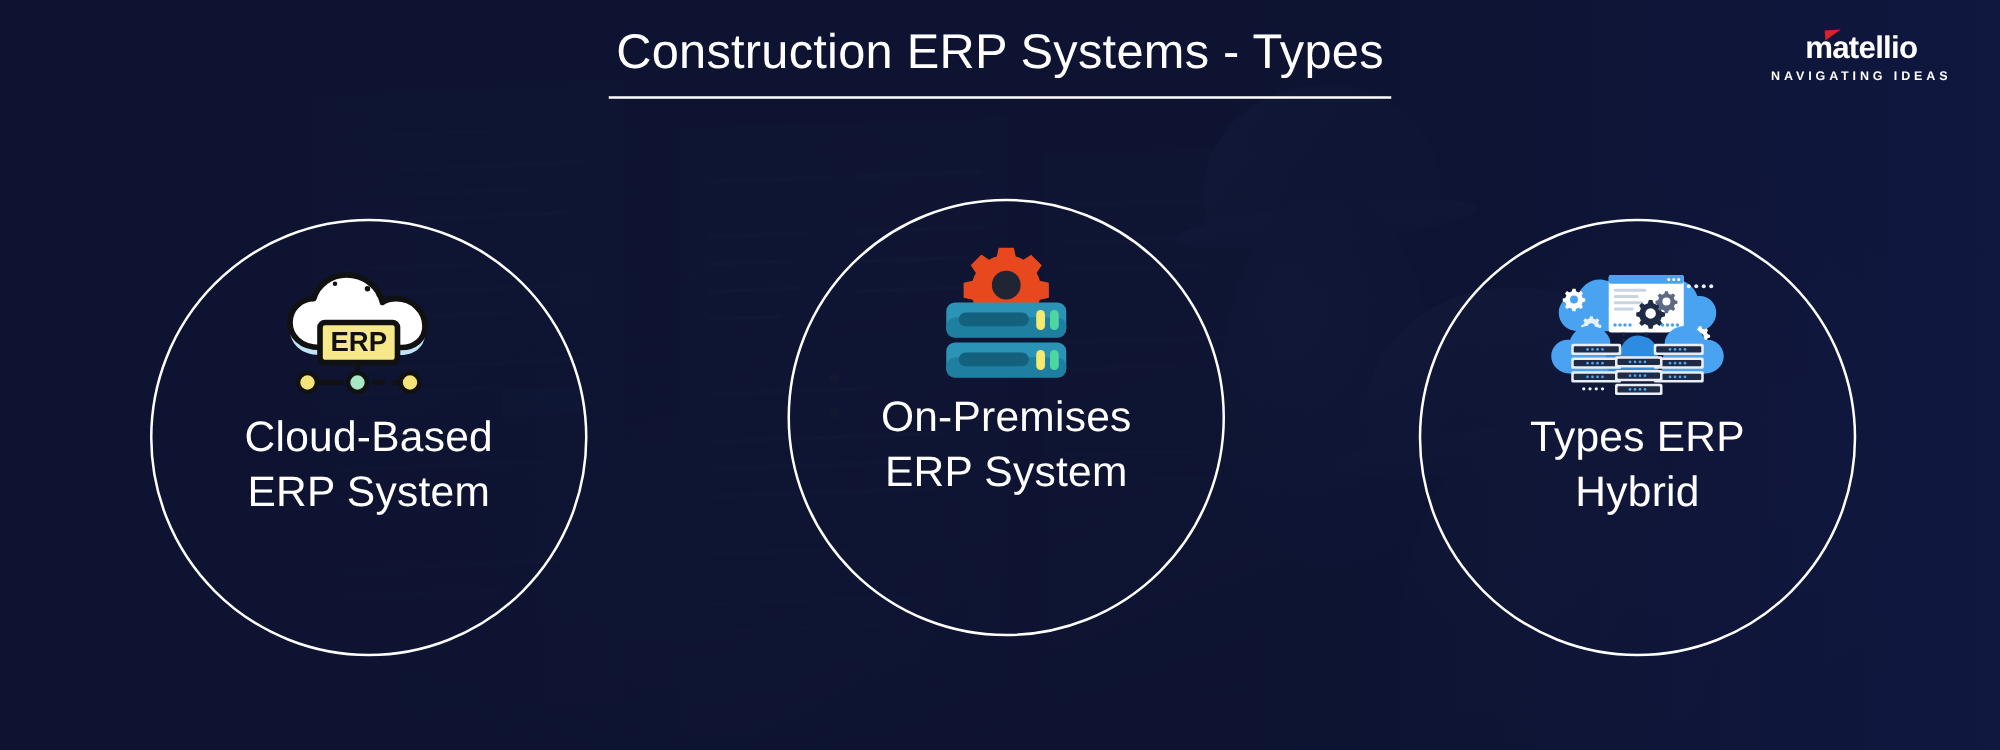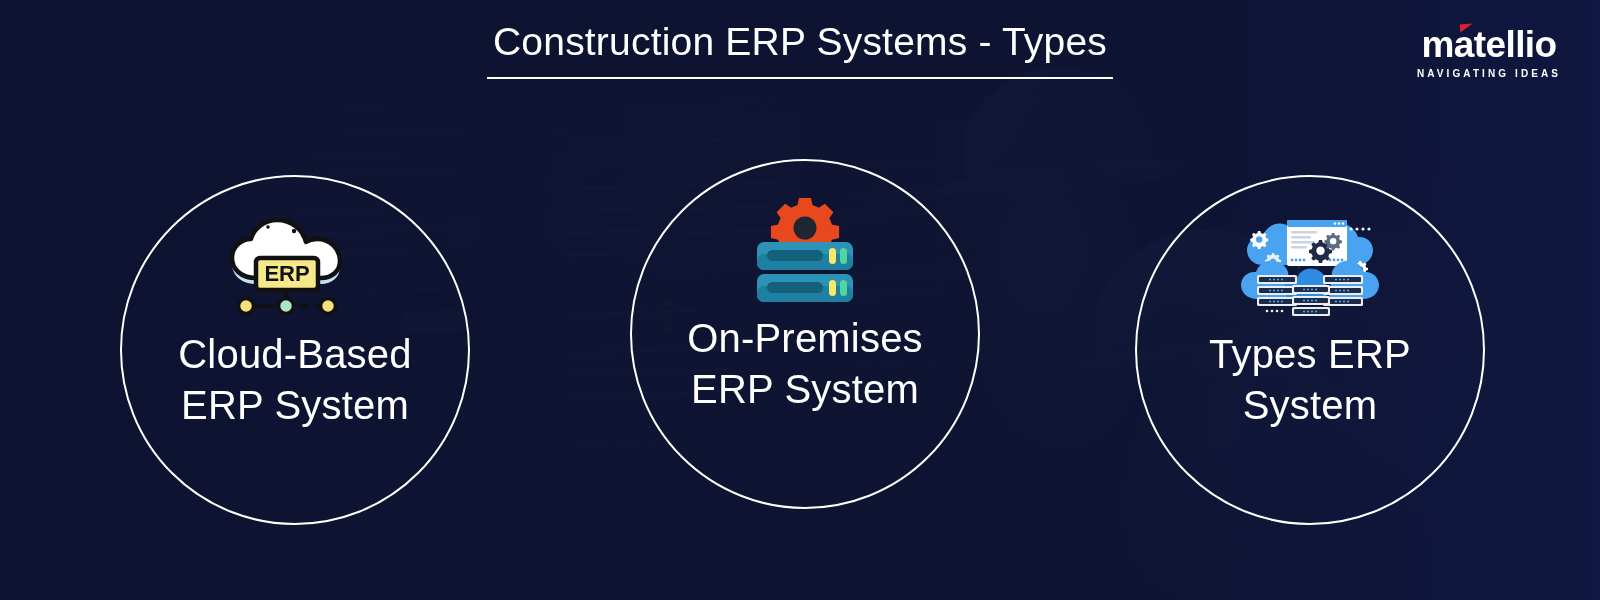--- a/index.html
+++ b/index.html
@@ -110,21 +110,21 @@
     position: absolute;
     top: 26px;
     right: 26px;
     text-align: center;
     width: 170px;
   }
   .logo-word {
     position: relative;
     display: inline-block;
     color: #ffffff;
-    font-size: 37px;
+    font-size: 25px;
     font-weight: 700;
     letter-spacing: -0.6px;
     line-height: 1;
   }
   .logo-tick {
     position: absolute;
     top: -2px;
     left: 56px;
     width: 0;
     height: 0;
@@ -162,21 +162,21 @@
   .card .icon-slot {
     height: 150px;
     display: flex;
     align-items: center;
     justify-content: center;
     padding-top: 38px;
     box-sizing: border-box;
   }
   .card .label {
     color: #ffffff;
-    font-size: 40px;
+    font-size: 34px;
     font-weight: 300;
     line-height: 1.28;
     text-align: center;
     letter-spacing: .2px;
     margin-top: 4px;
     width: 320px;
   }
 
   .c1 { left: 120px; top: 175px; }
   .c2 { left: 630px; top: 159px; }
@@ -485,17 +485,17 @@
               <circle cx="69" cy="98.5" r="1.1"></circle>
               <circle cx="73" cy="98.5" r="1.1"></circle>
               <circle cx="77" cy="98.5" r="1.1"></circle>
               <circle cx="81" cy="98.5" r="1.1"></circle>
             </g>
         </g>
       </svg>
     </div>
     <div class="label">
       <div>Types ERP</div>
-      <div>System</div>
+      <div>Hybrid</div>
     </div>
   </div>
 
 </div>
 
 </body></html>

